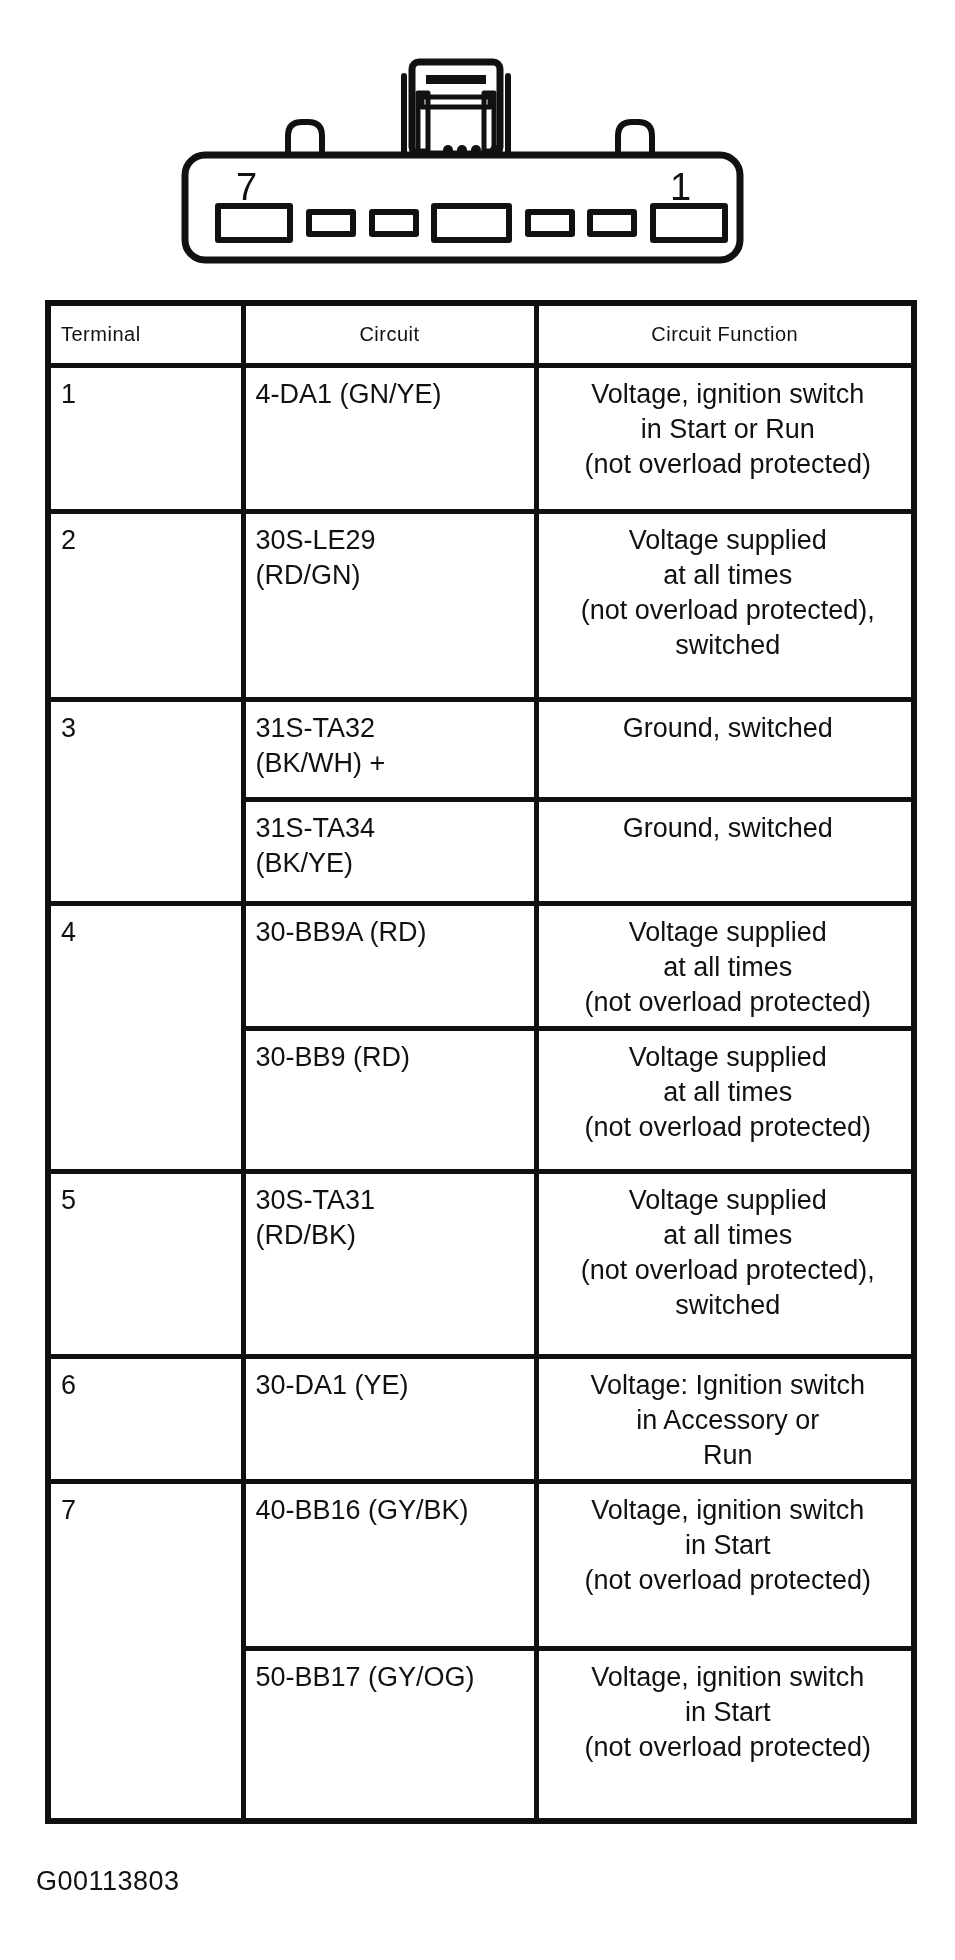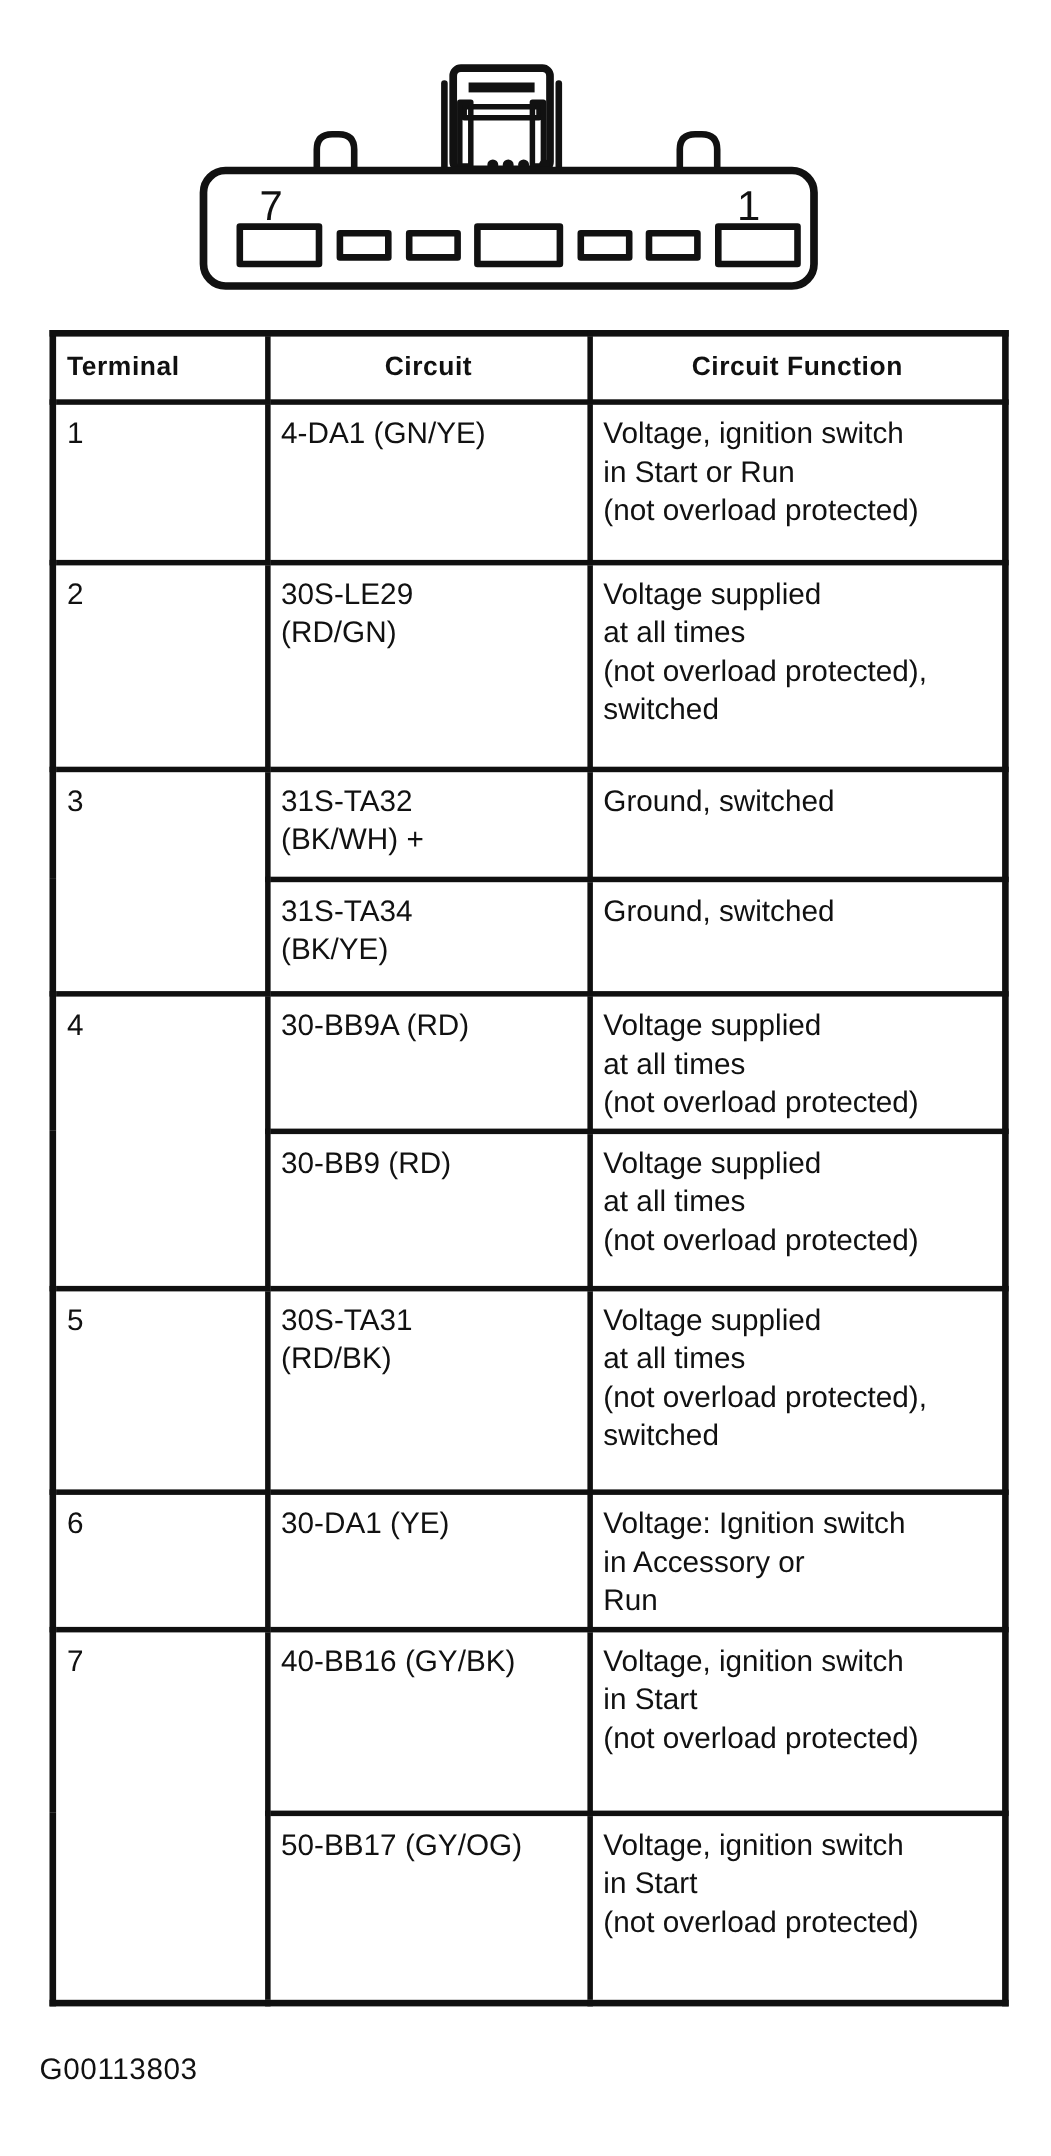--- a/index.html
+++ b/index.html
@@ -34,36 +34,36 @@
   }
   table.pinout col.col-terminal { width: 195px; }
   table.pinout col.col-circuit  { width: 293px; }
   table.pinout col.col-function { width: 378px; }
 
   table.pinout th, table.pinout td {
     border: 5px solid #101010;
     background: #ffffff;
   }
   table.pinout th {
-    font-size: 24px;
-    font-weight: bold;
+    font-size: 20px;
+    font-weight: normal;
     letter-spacing: 0.5px;
     vertical-align: middle;
   }
   th.th-terminal { text-align: left; padding-left: 10px; }
   th.th-circuit, th.th-function { }
 
   table.pinout td {
     vertical-align: top;
     font-size: 27px;
     line-height: 35px;
     white-space: pre-line;
     padding: 9px 4px 4px 10px;
   }
-  td.f { padding-left: 9px; padding-right: 2px; }
+  td.f { padding-left: 9px; padding-right: 2px; text-align: center; }
   td.c { padding-left: 10px; }
   td.t { padding-left: 11px; }
 
   
   .figure-id {
     position: absolute;
     left: 36px; top: 1866px;
     font-size: 27px;
     letter-spacing: 0.5px;
   }

